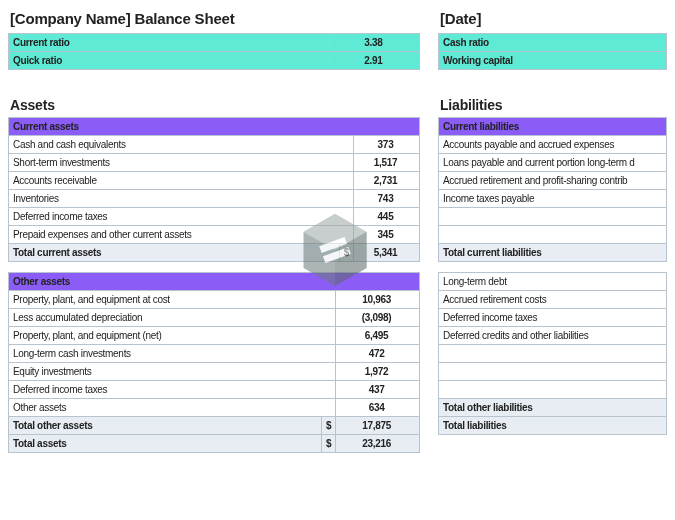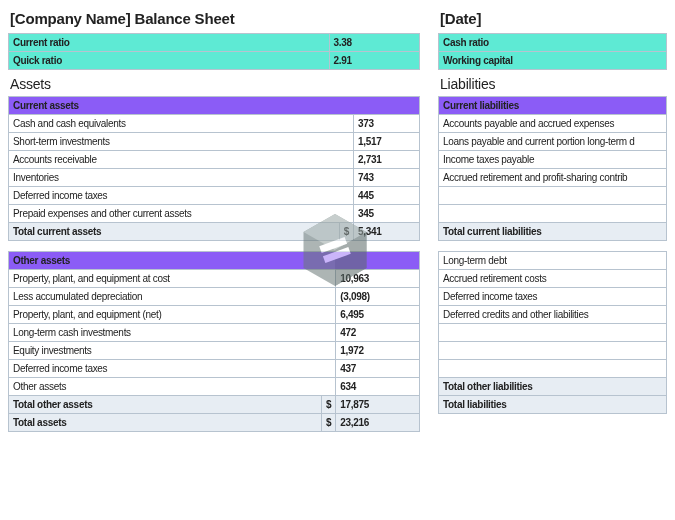--- a/index.html
+++ b/index.html
@@ -27,26 +27,26 @@
     border: 1px solid #b7c3cf;
     padding: 3px 4px;
     height: 18px;
     font-size: 10px;
     letter-spacing: -0.3px;
     white-space: nowrap;
     overflow: hidden;
   }
   .shade { background: #5eead4; font-weight: bold; }
   .shade2 { background: #8b5cf6; font-weight: bold; }
-  .num { text-align: left; font-weight: bold; padding-right: 6px; margin-left: 9px; }
+  .num { text-align: center; font-weight: bold; padding-right: 6px; margin-left: 9px; }
   .label { padding-left: 4px; }
   .sec-head {
     font-size: 14px;
-    font-weight: normal;
-    padding: 6px 2px 4px 2px;
+    font-weight: bold;
+    padding: 27px 2px 4px 2px;
     letter-spacing: -0.2px;
   }
   .sub-head { font-weight: bold; }
   .val2col td.label { width: 78%; }
   .val2col td.num { width: 22%; }
   .tot-row td { background: #e7edf3; font-weight: bold; }
   .tot-row .cur { width: 12px; text-align: center; }
   .watermark {
     position: absolute;
     left: 285px; top: 205px;
@@ -178,24 +178,24 @@
           <tr class="shade2">
             <td class="label sub-head">Current liabilities</td>
           </tr>
       <tr>
             <td class="label">Accounts payable and accrued expenses</td>
           </tr>
       <tr>
             <td class="label">Loans payable and current portion long-term d</td>
           </tr>
       <tr>
+            <td class="label">Accrued retirement and profit-sharing contrib</td>
+          </tr>
+      <tr>
             <td class="label">Income taxes payable</td>
-          </tr>
-      <tr>
-            <td class="label">Accrued retirement and profit-sharing contrib</td>
           </tr>
       <tr>
             <td class="label">&nbsp;</td>
           </tr>
       <tr>
             <td class="label">&nbsp;</td>
           </tr>
       <tr class="tot-row">
             <td class="label">Total current liabilities</td>
           </tr>

